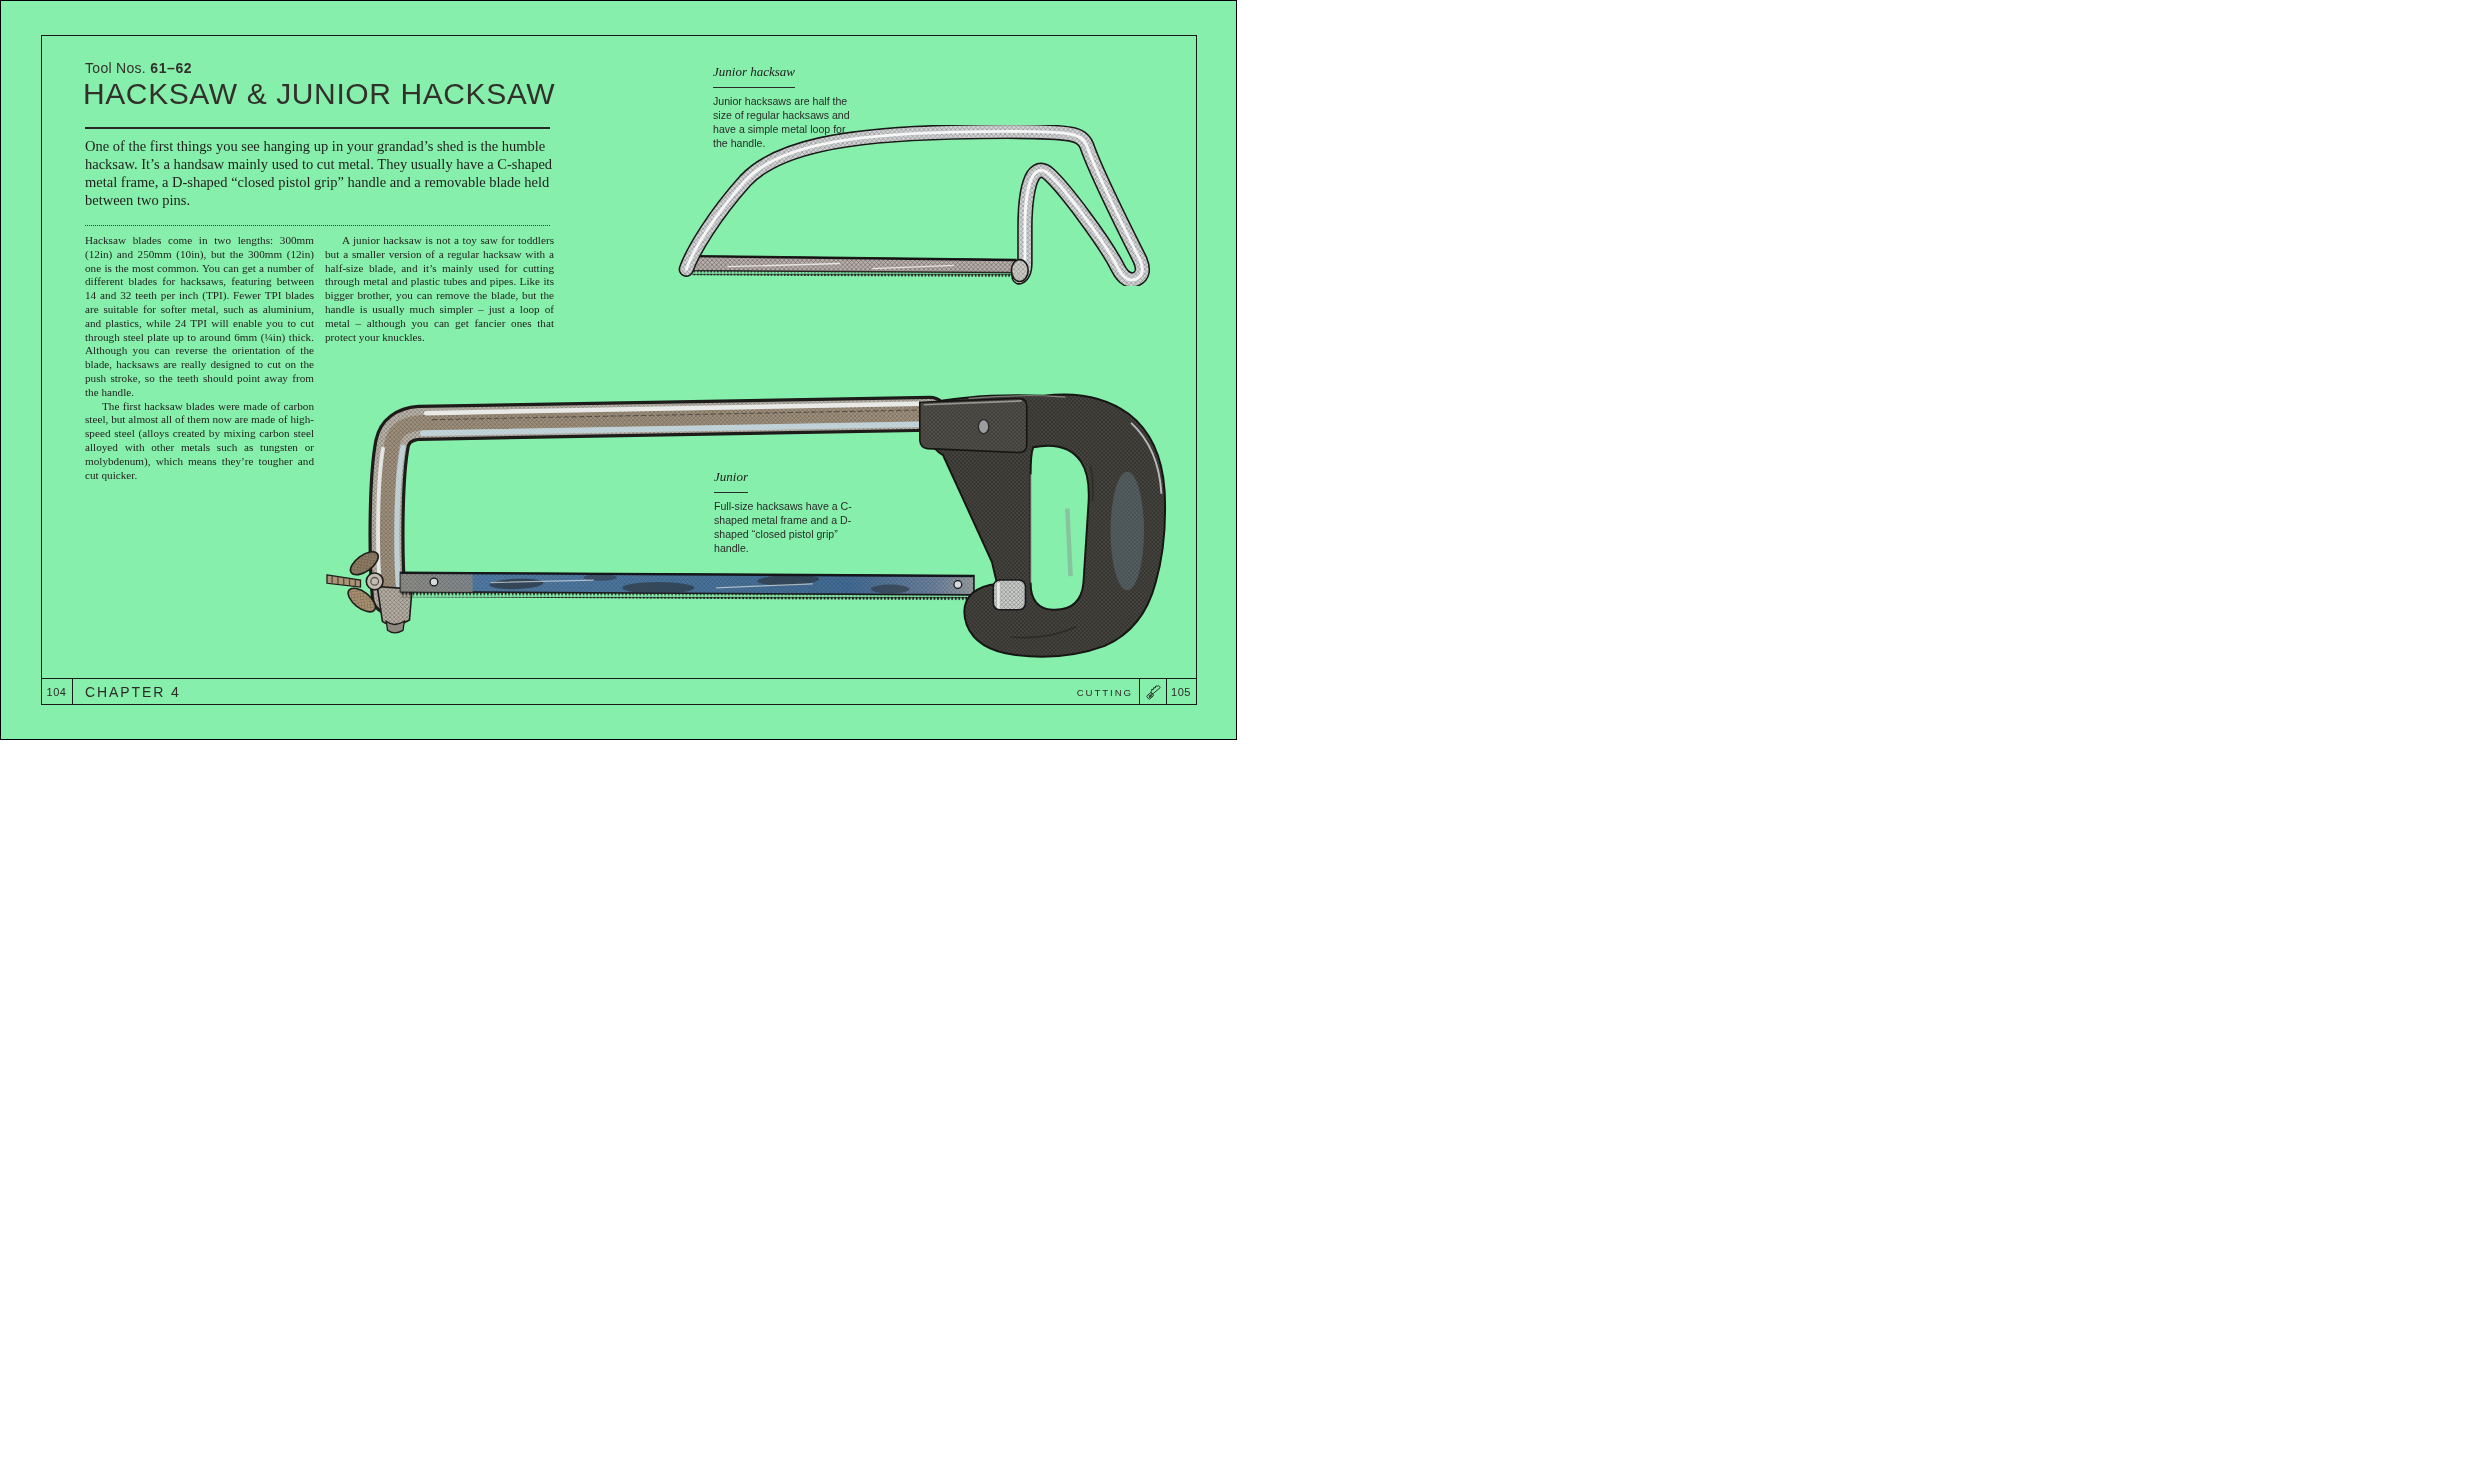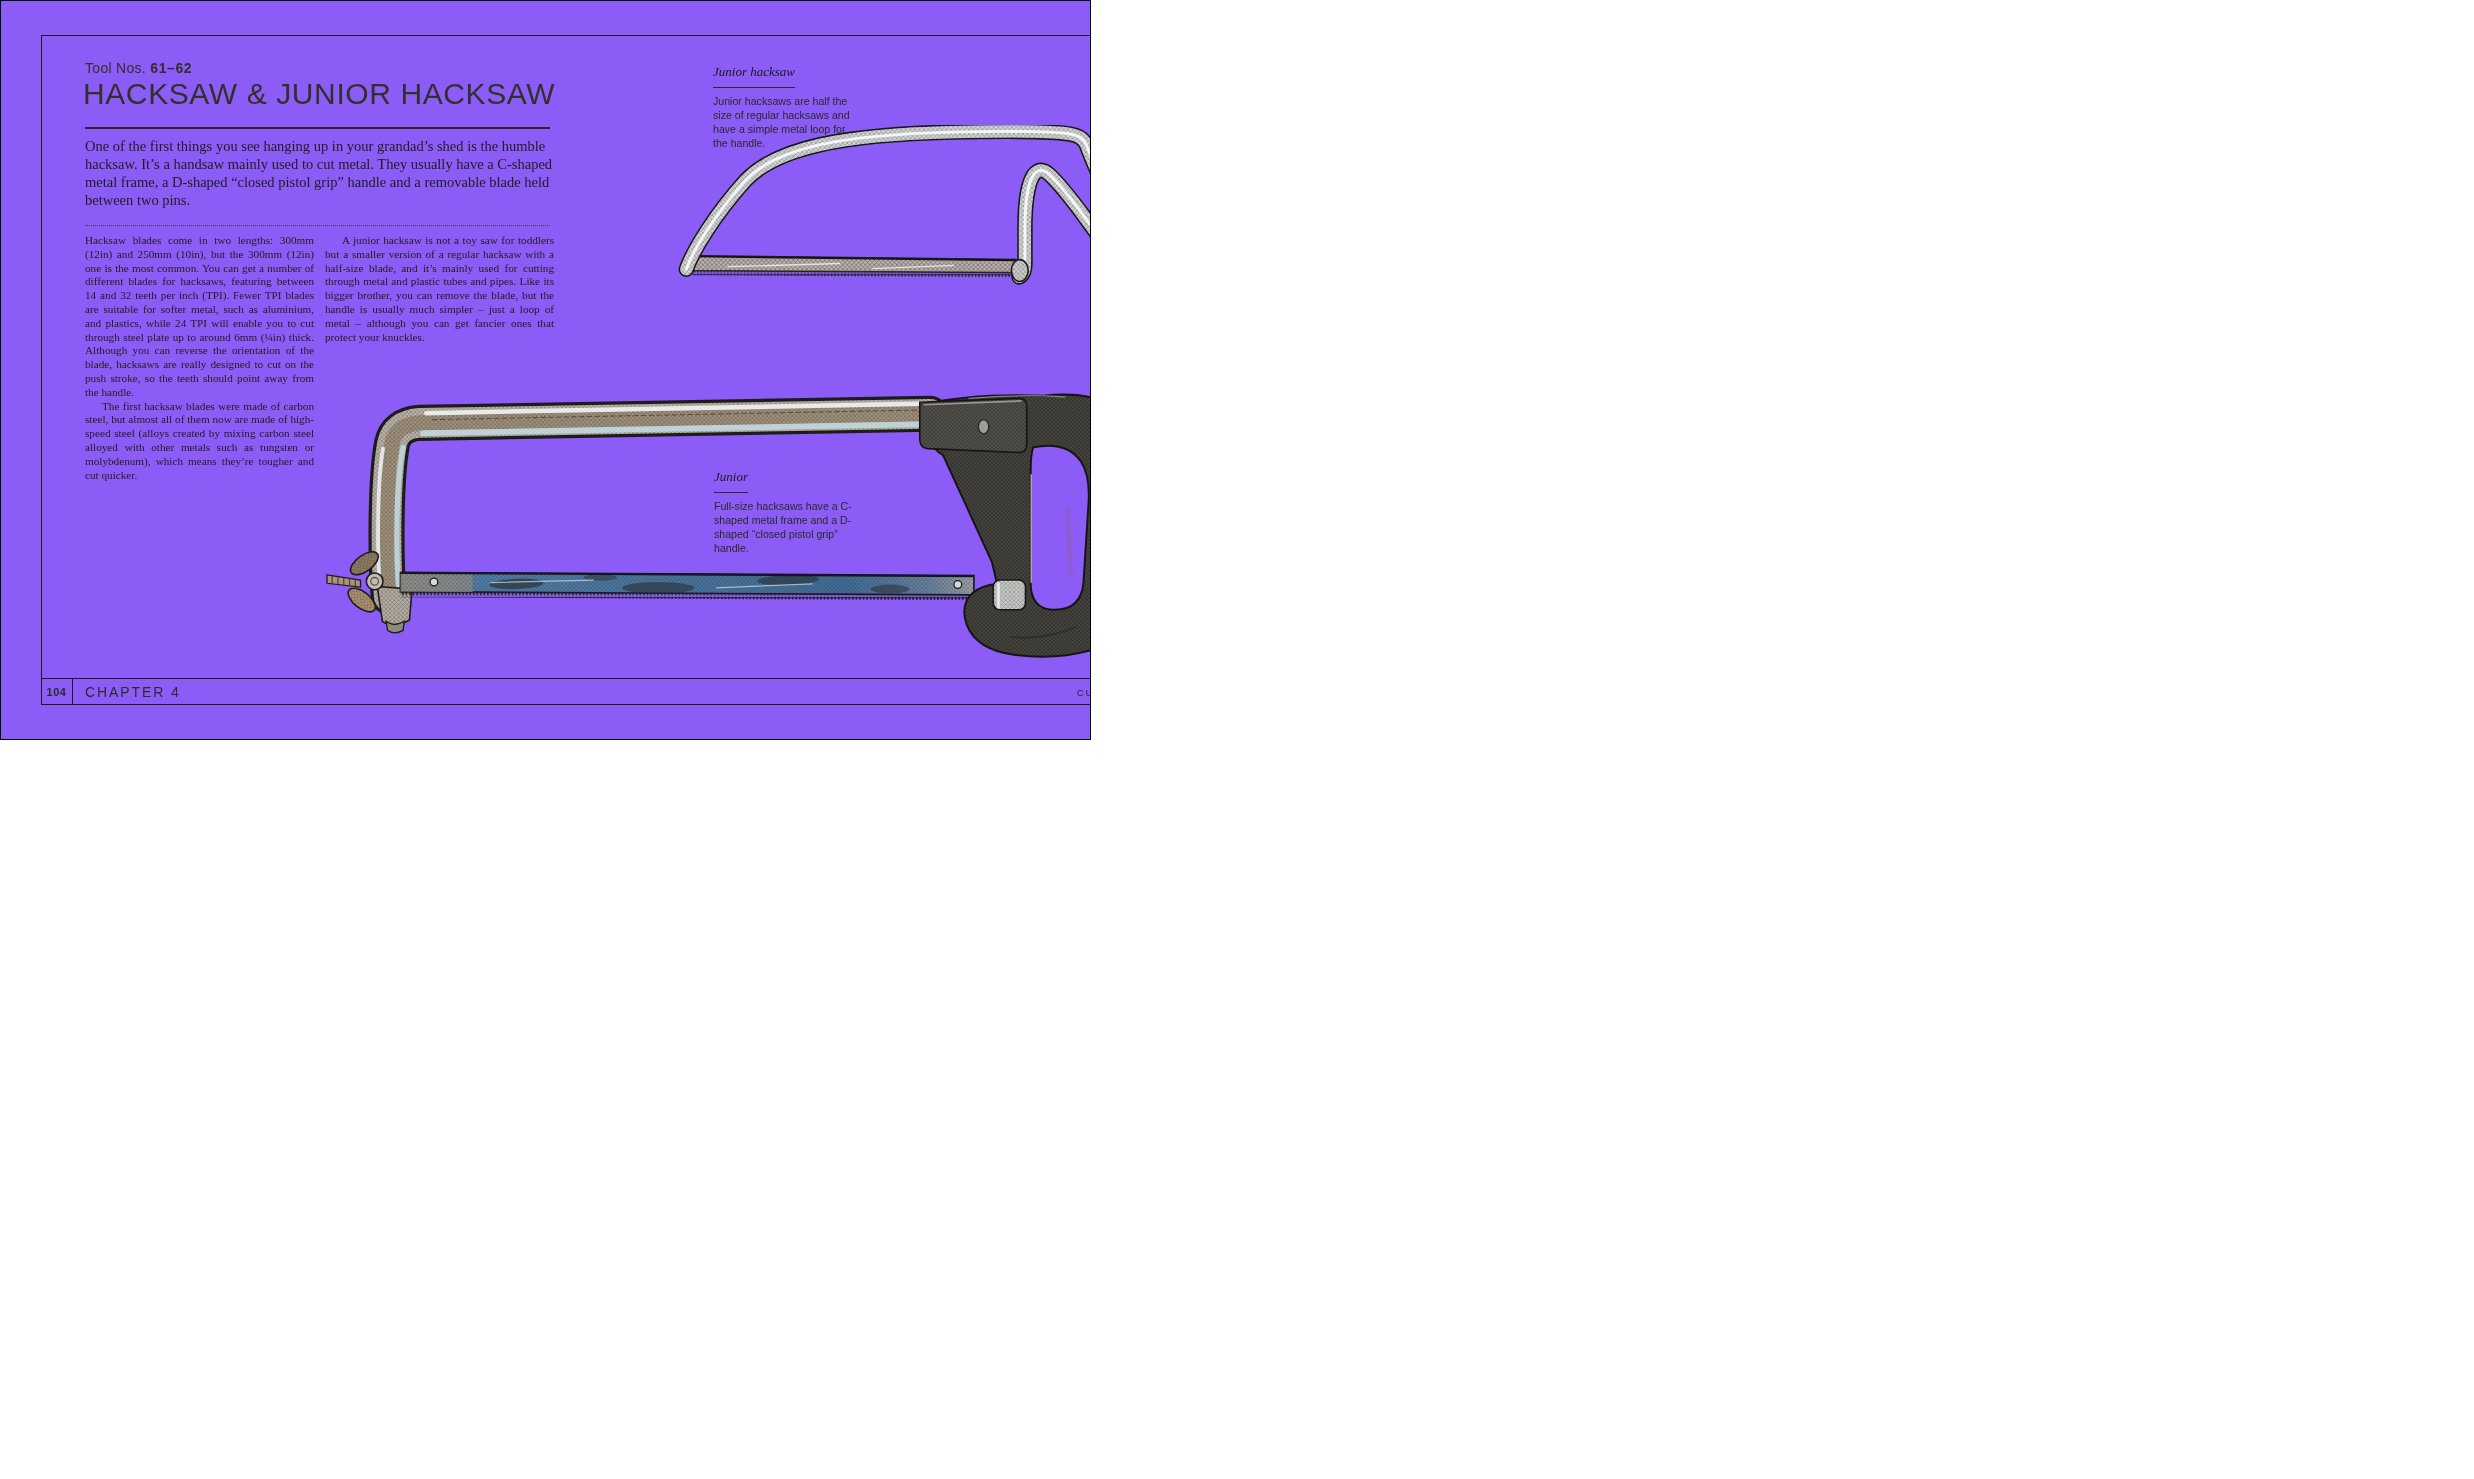--- a/index.html
+++ b/index.html
@@ -1,16 +1,16 @@
 <!DOCTYPE html>
 <html style="font-size:10.3px"><head>
 <meta charset="utf-8">
 <style>
   html,body{margin:0;padding:0;background:#ffffff;}
-  .screen{position:relative;width:1091px;height:740px;background:#8b5cf6;border:1.3px solid #000;box-sizing:border-box;overflow:hidden;
+  .screen{position:relative;width:1237px;height:740px;background:#86efac;border:1.3px solid #000;box-sizing:border-box;overflow:hidden;
           font-family:"Liberation Sans",sans-serif;color:#201d1b;}
   .page-frame{position:absolute;left:40px;top:34px;width:1156px;height:670px;border:1.3px solid #1a1a1a;box-sizing:border-box;}
 
   
   .tool-nos{position:absolute;left:84px;top:59px;font-size:14px;letter-spacing:0.3px;color:#33302b;}
   .tool-nos b{font-weight:700;letter-spacing:0.6px;}
   .page-title{position:absolute;left:82px;top:76px;font-size:30px;font-weight:400;letter-spacing:0.6px;color:#33302b;margin:0;}
   .title-rule{position:absolute;left:84px;top:126px;width:465px;height:1.9px;background:#2a2826;}
   .intro{position:absolute;left:84px;top:136px;width:469px;font-family:"Liberation Serif",serif;font-size:14.5px;line-height:18px;color:#201d1b;margin:0;}
   .dotted-rule{position:absolute;left:84px;top:224px;width:465px;border-top:1.9px dotted #3f3c39;}
@@ -30,21 +30,21 @@
   .caption-hacksaw{left:713px;top:468px;width:138px;}
 
   
   .illus{position:absolute;z-index:2;}
   .illus-junior{left:675px;top:124px;width:479px;height:161px;}
   .illus-full{left:322px;top:369px;width:883px;height:308px;}
 
   
   .footer{position:absolute;left:40px;top:677px;width:1156px;height:27px;border-top:1.3px solid #1a1a1a;box-sizing:border-box;z-index:6;}
   .f-cell{position:absolute;top:0;height:100%;display:flex;align-items:center;justify-content:center;box-sizing:border-box;}
-  .f-pageno{font-size:11px;font-weight:700;letter-spacing:0.6px;color:#2e2b27;}
+  .f-pageno{font-size:11px;font-weight:400;letter-spacing:0.6px;color:#2e2b27;}
   .f-left-no{left:0;width:32px;border-right:1.3px solid #1a1a1a;}
   .f-chapter{position:absolute;left:44px;top:0;height:100%;display:flex;align-items:center;font-size:14px;letter-spacing:1.9px;color:#2e2b27;}
   .f-section{position:absolute;right:64px;top:0;height:100%;display:flex;align-items:center;font-size:9.7px;letter-spacing:1.9px;color:#2e2b27;}
   .f-icon{left:1098px;width:28px;border-left:1.3px solid #1a1a1a;}
   .f-right-no{left:1125px;width:29px;border-left:1.3px solid #1a1a1a;}
 </style>
 </head>
 <body>
 
 <div class="screen">

